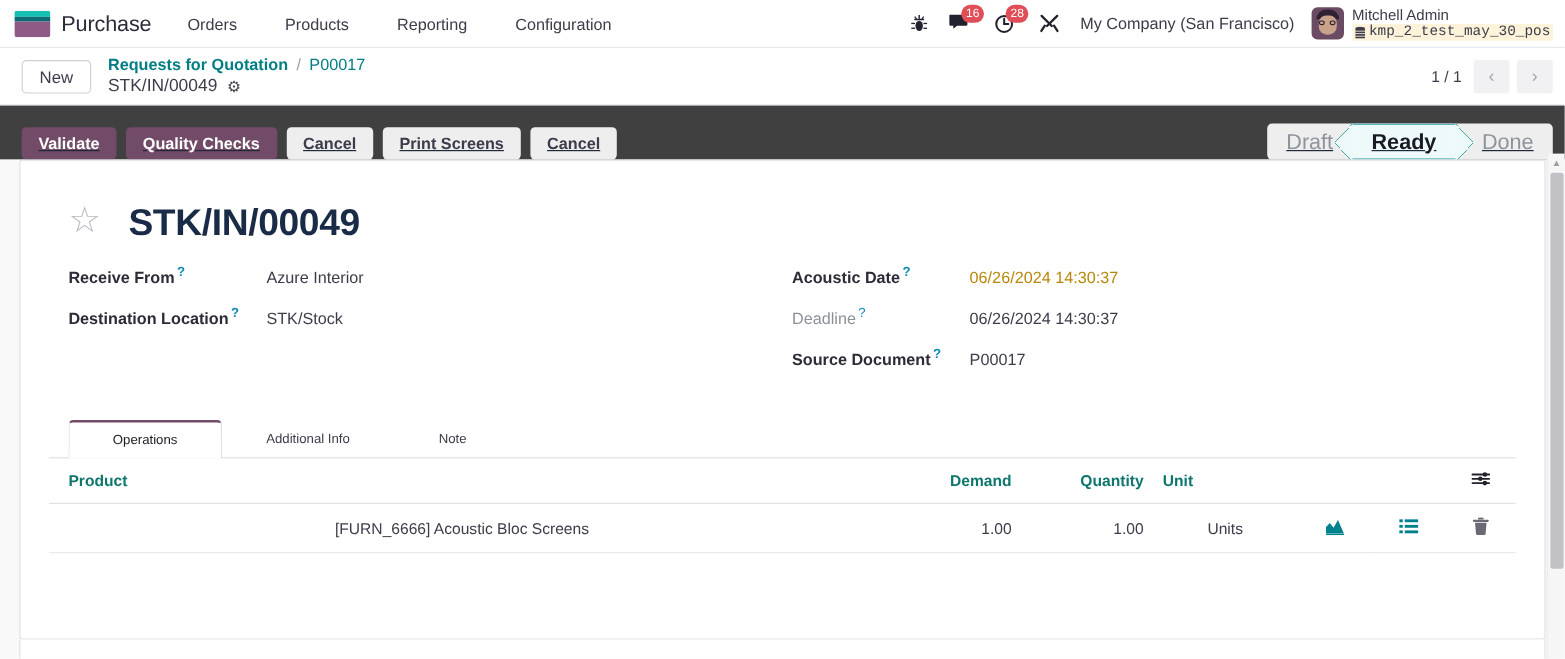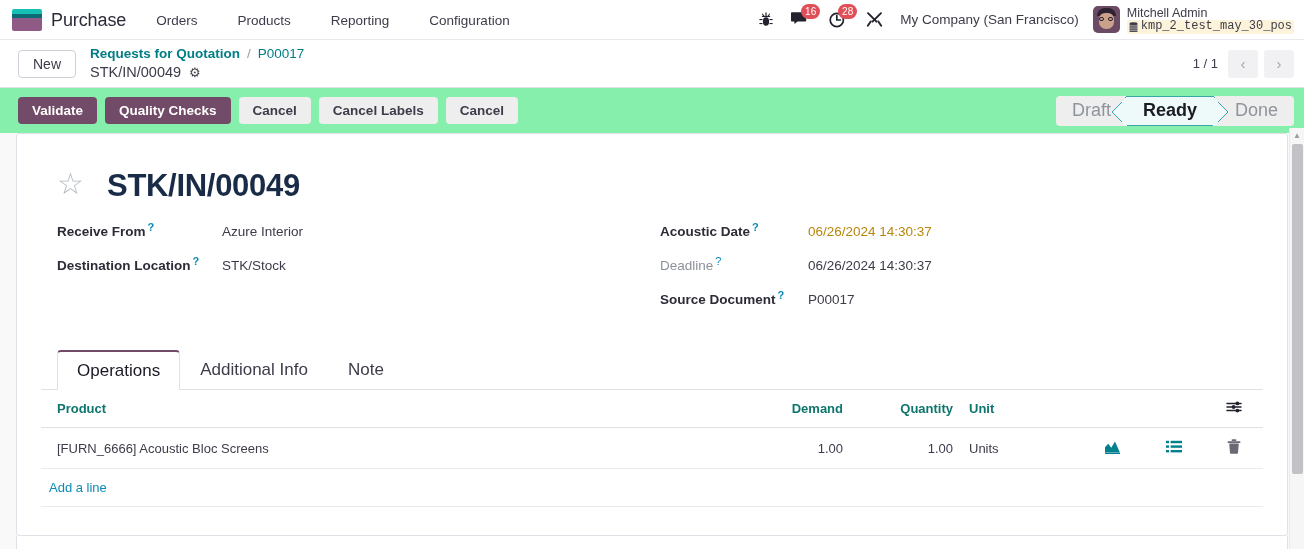--- a/index.html
+++ b/index.html
@@ -98,24 +98,25 @@
   .pager-count { font-size: 13px; color: #3c3c4a; padding-right: 4px; }
   .pager-btn {
     width: 30px; height: 28px; border: none; background: #f1f1f3;
     border-radius: 3px; cursor: pointer; color: #9fa3ab;
     display: flex; align-items: center; justify-content: center; font-size: 15px;
   }
 
   
   .action-bar {
     height: 45px; flex: 0 0 45px;
-    background: #86efac;
-    display: flex; align-items: center;
+    background: #404040;
+    display: flex; align-items: flex-end;
     padding: 0 10px 0 18px;
     position: relative;
+    text-decoration: underline;
   }
   .abtn {
     border-radius: 4px; padding: 6px 14px;
     font-size: 13.5px; font-weight: bold;
     cursor: pointer; margin-right: 8px; border: none; white-space: nowrap;
   }
   .abtn-primary { background: #714b67; color: #fff; }
   .abtn-secondary { background: #eeeeef; color: #3c3c4a; }
 
   .statusbar {
@@ -173,41 +174,41 @@
   .qmark { color: #0b8ab5; font-size: 11px; position: relative; top: -3px; cursor: pointer; }
   .fvalue { font-size: 13.5px; color: #3c3c4a; }
   .fvalue.warn { color: #b8860b; }
   .col-left .flabel { width: 165px; }
   .col-right .flabel { width: 148px; }
 
   
   .notebook { padding: 24px 0 0 0; }
   .tabs { display: flex; border-bottom: 1px solid #dfe1e6; padding-left: 16px; }
   .tab {
-    padding: 9px 19px; font-size: 17px; color: #3c3c4a;
+    padding: 9px 36px; font-size: 11px; color: #3c3c4a;
     border: 1px solid transparent; border-bottom: none;
     cursor: pointer; background: transparent; margin-bottom: -1px;
     border-radius: 4px 4px 0 0;
   }
   .tab.active {
     background: #fff; border-color: #dfe1e6; border-bottom-color: #fff;
     border-top: 2px solid #714b67; color: #1a1a24;
   }
 
   table.lines { width: 100%; border-collapse: collapse; }
   table.lines th {
     font-size: 13px; font-weight: bold; color: #0f766e;
     padding: 10px 8px; border-bottom: 1px solid #dfe1e6;
     text-align: left; white-space: nowrap;
   }
   table.lines th.num, table.lines td.num { text-align: right; }
   table.lines th.ctr, table.lines td.ctr { text-align: center; }
   table.lines td {
     font-size: 13px; color: #3c3c4a;
-    padding: 11px 8px; border-bottom: 1px solid #e9eaee;
+    padding: 11px 8px; border-bottom: 1px solid #e9eaee; text-align: center;
   }
   .th-first { padding-left: 16px !important; }
   .td-first { padding-left: 16px !important; }
   .ic-teal { color: #00828e; cursor: pointer; }
   .ic-grey { color: #6a6a75; cursor: pointer; }
   .add-line { padding: 11px 8px 11px 16px; }
   .add-link { color: #0b8ab5; font-size: 13px; cursor: pointer; }
   .filler { height: 28px; }
   .below-sheet { height: 46px; background: #fff; border: 1px solid #dfe1e6; border-top: none; }
 
@@ -353,21 +354,21 @@
       <span class="pager-count">1 / 1</span>
       <button class="pager-btn">‹</button>
       <button class="pager-btn">›</button>
     </div>
   </div>
 
   <div class="action-bar">
     <button class="abtn abtn-primary">Validate</button>
     <button class="abtn abtn-primary">Quality Checks</button>
     <button class="abtn abtn-secondary">Cancel</button>
-    <button class="abtn abtn-secondary">Cancel Labels</button>
+    <button class="abtn abtn-secondary">Print Screens</button>
     <button class="abtn abtn-secondary">Cancel</button>
 
     <div class="statusbar">
       <div class="st">Draft</div>
       <div class="st active">Ready</div>
       <div class="st done-side">Done</div>
     </div>
   </div>
 
   <div class="scroll-area">
@@ -488,25 +489,20 @@
                   <svg width="14" height="15" viewBox="0 0 14 15">
                       <g fill="#6a6a75">
                     <rect x="0.6" y="2.2" width="12.8" height="1.7" rx="0.4"></rect>
                     <rect x="4.7" y="0.3" width="4.6" height="1.7" rx="0.5"></rect>
                     <path d="M2.2 4.6h9.6l-.8 9.2c0 .6-.5 1-1 1H4c-.5 0-1-.4-1-1z"></path>
                   </g>
                     </svg>
                 </span>
               </td>
             </tr>
-            <tr>
-              <td class="add-line" colspan="7">
-                <span class="add-link">Add a line</span>
-              </td>
-            </tr>
           </tbody>
         </table>
 
         <div class="filler"></div>
       </div>
     </div>
 
     <div class="below-sheet"></div>
   </div>
 

